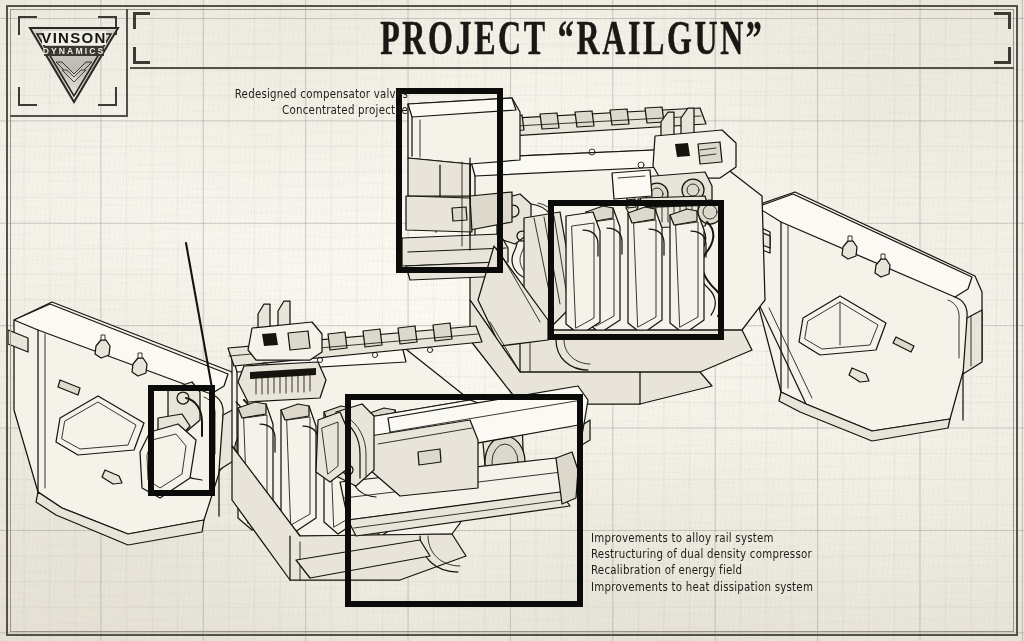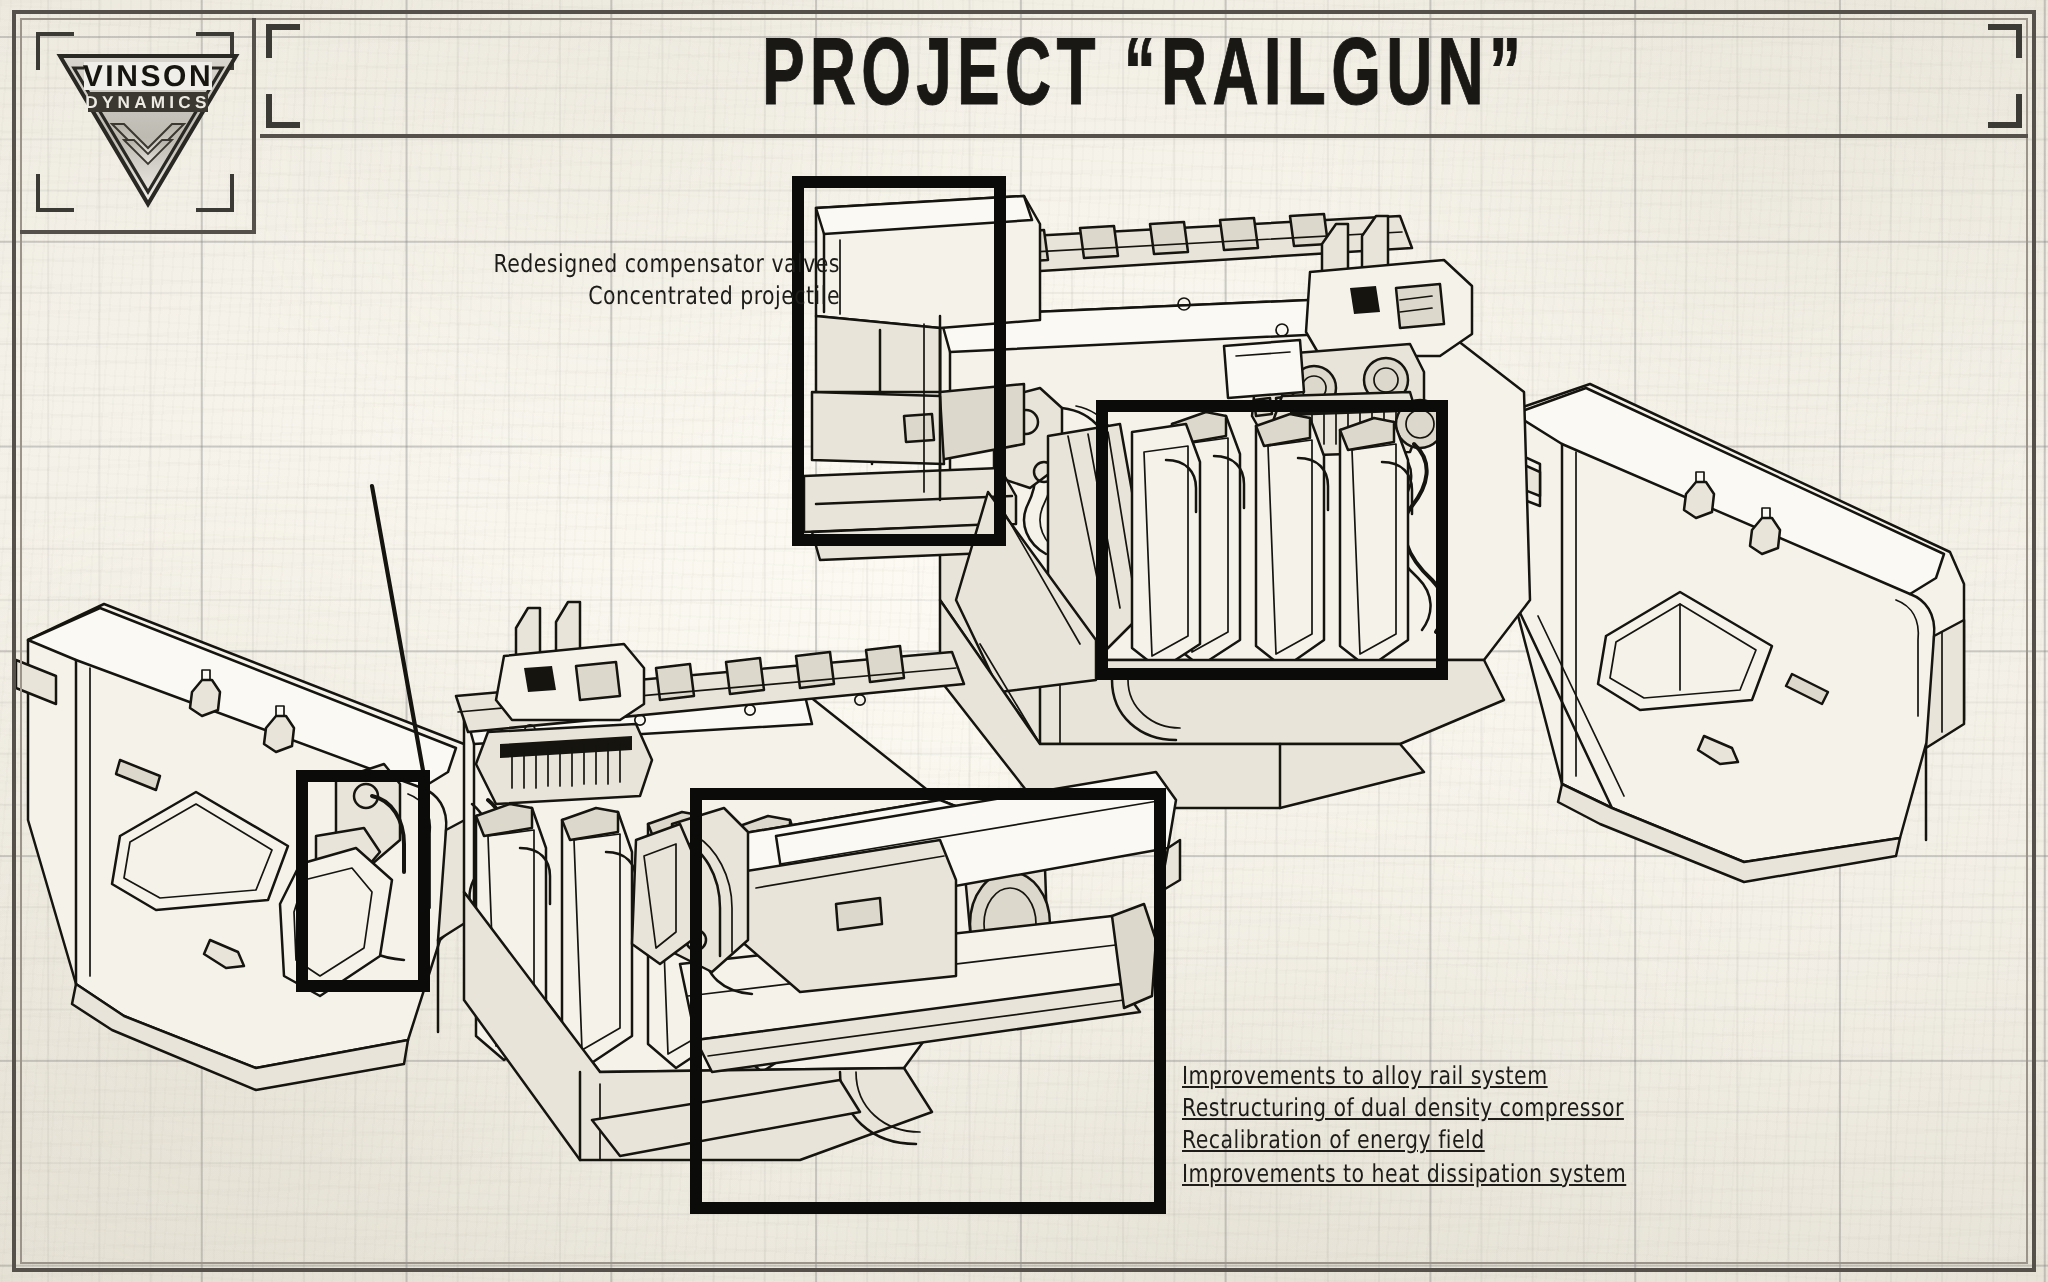--- a/index.html
+++ b/index.html
@@ -84,45 +84,45 @@
   .title-brackets{position:absolute;inset:0;pointer-events:none;}
   .title-brackets i{position:absolute;width:14px;height:14px;}
   .title-brackets i.tl{left:3px;top:3px;border-left:3px solid #3c3a35;border-top:3px solid #3c3a35;}
   .title-brackets i.tr{right:3px;top:3px;border-right:3px solid #3c3a35;border-top:3px solid #3c3a35;}
   .title-brackets i.bl{left:3px;bottom:3px;border-left:3px solid #3c3a35;border-bottom:3px solid #3c3a35;}
   .title-brackets i.br{right:3px;bottom:3px;border-right:3px solid #3c3a35;border-bottom:3px solid #3c3a35;}
 
   .sheet-title{
     position:absolute;left:0;right:0;top:50%;transform:translateY(-52%);
     text-align:center;
-    font-family:Liberation Sans, sans-serif;
+    font-family:Liberation Serif, serif;
     font-size:39px;font-weight:700;letter-spacing:3.2px;
     color:#191815;
     transform-origin:center;
     -webkit-text-stroke:.4px #191815;
   }
   .sheet-title span{display:inline-block;transform:scaleX(.82) scaleY(1.22);}
 
   
   .anno{
     position:absolute;
     font-family:"Liberation Sans Narrow","DejaVu Sans Condensed","Liberation Sans",sans-serif;
     font-size:12.4px;line-height:16.2px;color:#1d1c19;
     letter-spacing:.25px;white-space:nowrap;
   }
   .anno div{transform:scaleX(.92);transform-origin:inherit;}
   .anno.right-al{text-align:right;}
   .anno.right-al div{transform-origin:right center;}
   .anno.left-al{text-align:left;}
   .anno.left-al div{transform-origin:left center;}
 
-  #anno-compensator{left:224px;top:86px;width:196px;margin-top:38px;}
+  #anno-compensator{left:212px;top:86px;width:196px;}
   #anno-trigger{left:34px;top:194px;width:230px;}
   #anno-charge{left:541px;top:352px;width:200px;}
-  #anno-improvements{left:591px;top:530px;width:290px;text-decoration:underline;}
+  #anno-improvements{left:591px;top:530px;width:290px;}
 
   
   .hl{position:absolute;border:6px solid #0b0b0a;box-sizing:border-box;}
   #hl-compensator{left:396px;top:88px;width:107px;height:185px;}
   #hl-charge{left:548px;top:200px;width:176px;height:140px;}
   #hl-trigger{left:148px;top:385px;width:67px;height:111px;}
   #hl-compressor{left:345px;top:394px;width:238px;height:213px;}
 
   
   #leader{position:absolute;left:0;top:0;width:1024px;height:641px;pointer-events:none;}

